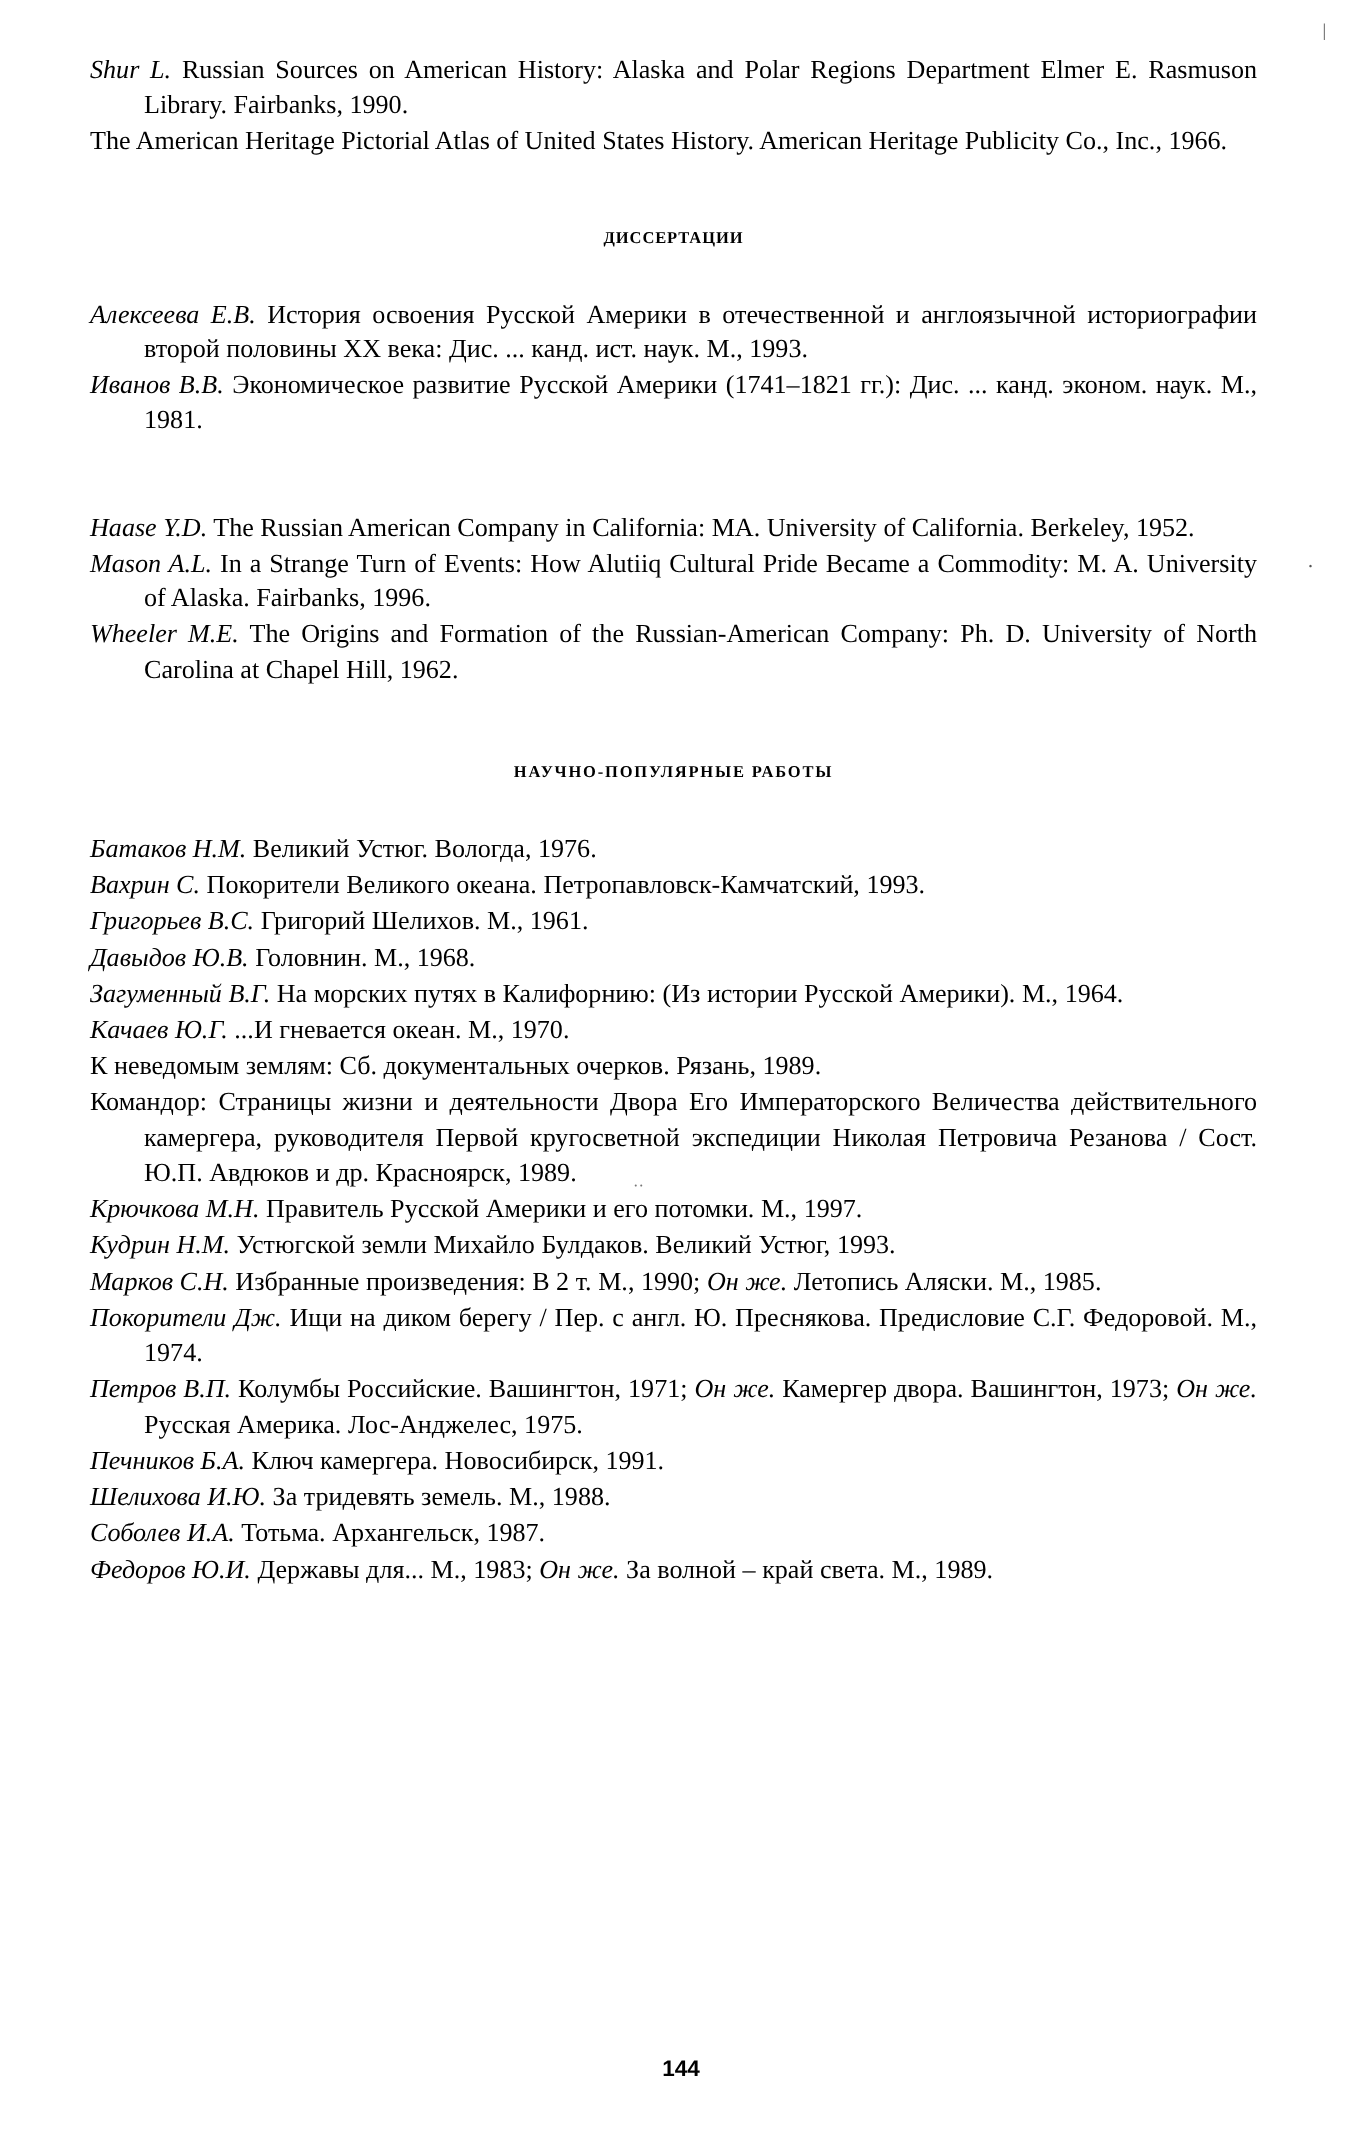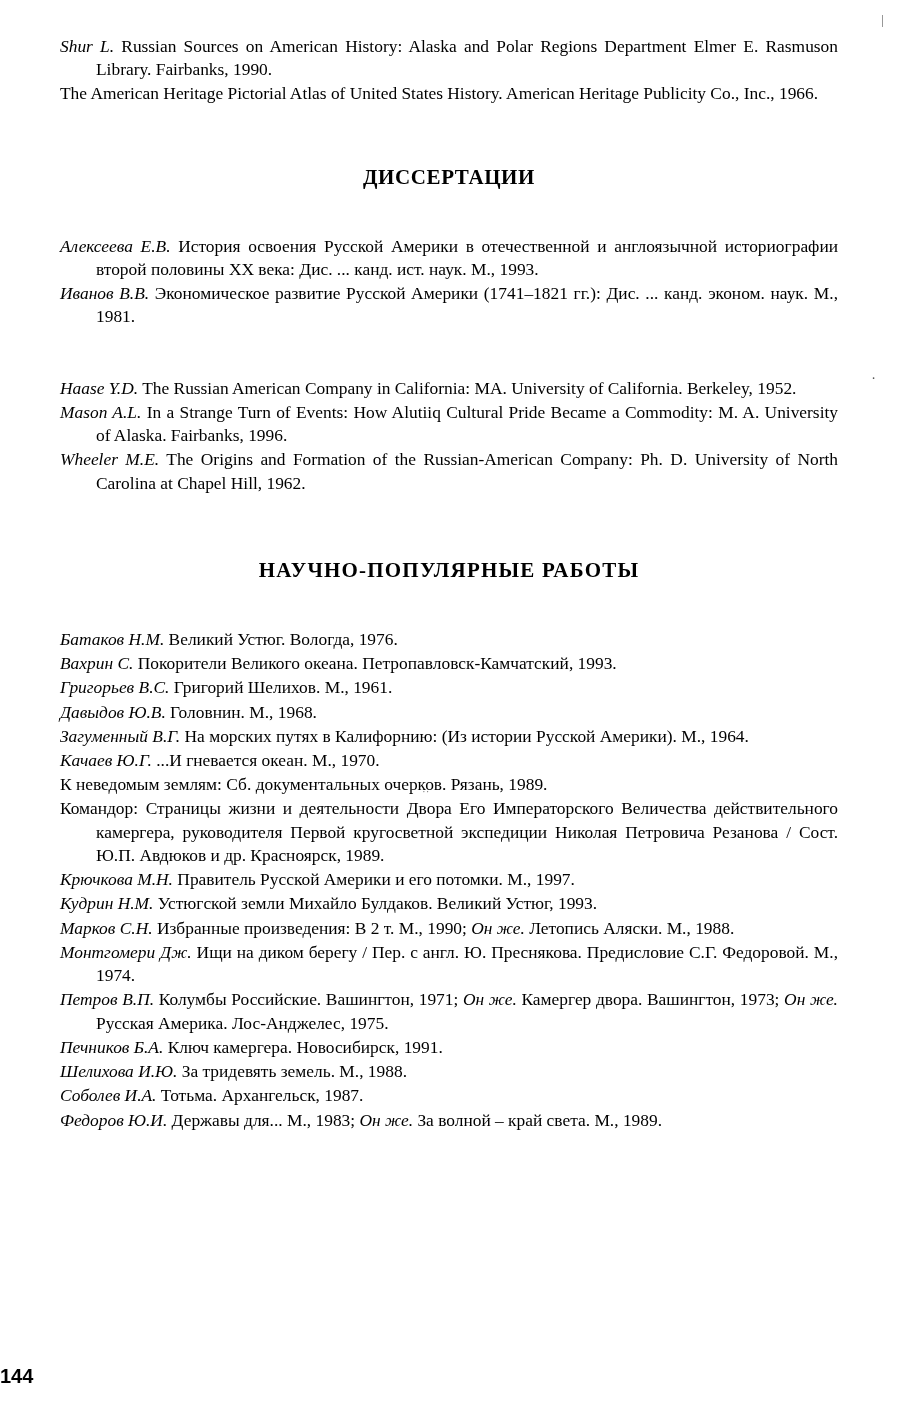--- a/index.html
+++ b/index.html
@@ -31,36 +31,37 @@
     padding-left: 36px;
     text-indent: -36px;
     margin: 1px 0 1px 0;
     -webkit-hyphens: none;
     hyphens: none;
   }
   i, .it { font-style: italic; }
   .section-title {
     text-align: center;
     font-weight: bold;
-    font-size: 21px;
+    font-size: 11px;
     letter-spacing: 0.6px;
-    margin: 16px;
+    margin: 4px;
   }
   .gap-a { height: 42px; }
   .gap-b { height: 28px; }
   .gap-c { height: 46px; }
   .gap-e { height: 46px; }
   .gap-f { height: 28px; }
   .block { margin: 0; }
   .pagenum {
     position: absolute;
     left: 0;
     right: 0;
     bottom: 36px;
-    font-size: 20px;
+    text-align: center;
+    font-size: 15px;
     font-weight: bold;
     font-family: "Liberation Sans", sans-serif;
   }
   .marginmark {
     position: absolute;
     color: #555;
     font-size: 12px;
     line-height: 1;
   }
   .mark-top-right { right: 24px; top: 14px; }
@@ -111,22 +112,22 @@
     <p class="entry"><i>Батаков Н.М.</i><span> Великий Устюг. Вологда, 1976.</span></p>
     <p class="entry"><i>Вахрин С.</i><span> Покорители Великого океана. Петропавловск-Камчатский, 1993.</span></p>
     <p class="entry"><i>Григорьев В.С.</i><span> Григорий Шелихов. М., 1961.</span></p>
     <p class="entry"><i>Давыдов Ю.В.</i><span> Головнин. М., 1968.</span></p>
     <p class="entry"><i>Загуменный В.Г.</i><span> На морских путях в Калифорнию: (Из истории Русской Америки). М., 1964.</span></p>
     <p class="entry"><i>Качаев Ю.Г.</i><span> ...И гневается океан. М., 1970.</span></p>
     <p class="entry"><span>К неведомым землям: Сб. документальных очерков. Рязань, 1989.</span></p>
     <p class="entry"><span>Командор: Страницы жизни и деятельности Двора Его Императорского Величества действительного камергера, руководителя Первой кругосветной экспедиции Николая Петровича Резанова / Сост. Ю.П. Авдюков и др. Красноярск, 1989.</span></p>
     <p class="entry"><i>Крючкова М.Н.</i><span> Правитель Русской Америки и его потомки. М., 1997.</span></p>
     <p class="entry"><i>Кудрин Н.М.</i><span> Устюгской земли Михайло Булдаков. Великий Устюг, 1993.</span></p>
-    <p class="entry"><i>Марков С.Н.</i><span> Избранные произведения: В 2 т. М., 1990; </span><i>Он же.</i><span> Летопись Аляски. М., 1988.</span></p>
-    <p class="entry"><i>Монтгомери Дж.</i><span> Ищи на диком берегу / Пер. с англ. Ю. Преснякова. Предисловие С.Г. Федоровой. М., 1974.</span></p>
+    <p class="entry"><i>Марков С.Н.</i><span> Избранные произведения: В 2 т. М., 1990; </span><i>Он же.</i><span> Летопись Аляски. М., 1985.</span></p>
+    <p class="entry"><i>Покорители Дж.</i><span> Ищи на диком берегу / Пер. с англ. Ю. Преснякова. Предисловие С.Г. Федоровой. М., 1974.</span></p>
     <p class="entry"><i>Петров В.П.</i><span> Колумбы Российские. Вашингтон, 1971; </span><i>Он же.</i><span> Камергер двора. Вашингтон, 1973; </span><i>Он же.</i><span> Русская Америка. Лос-Анджелес, 1975.</span></p>
     <p class="entry"><i>Печников Б.А.</i><span> Ключ камергера. Новосибирск, 1991.</span></p>
     <p class="entry"><i>Шелихова И.Ю.</i><span> За тридевять земель. М., 1988.</span></p>
     <p class="entry"><i>Соболев И.А.</i><span> Тотьма. Архангельск, 1987.</span></p>
     <p class="entry"><i>Федоров Ю.И.</i><span> Державы для... М., 1983; </span><i>Он же.</i><span> За волной – край света. М., 1989.</span></p>
   </div>
 
   <div class="pagenum">144</div>
 </div>
 

